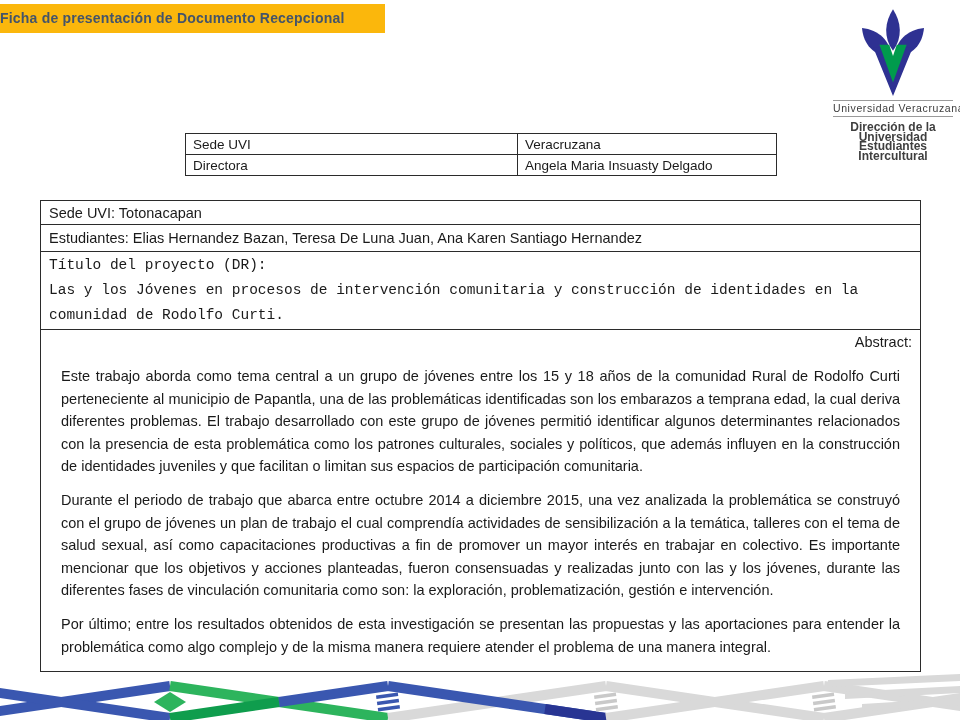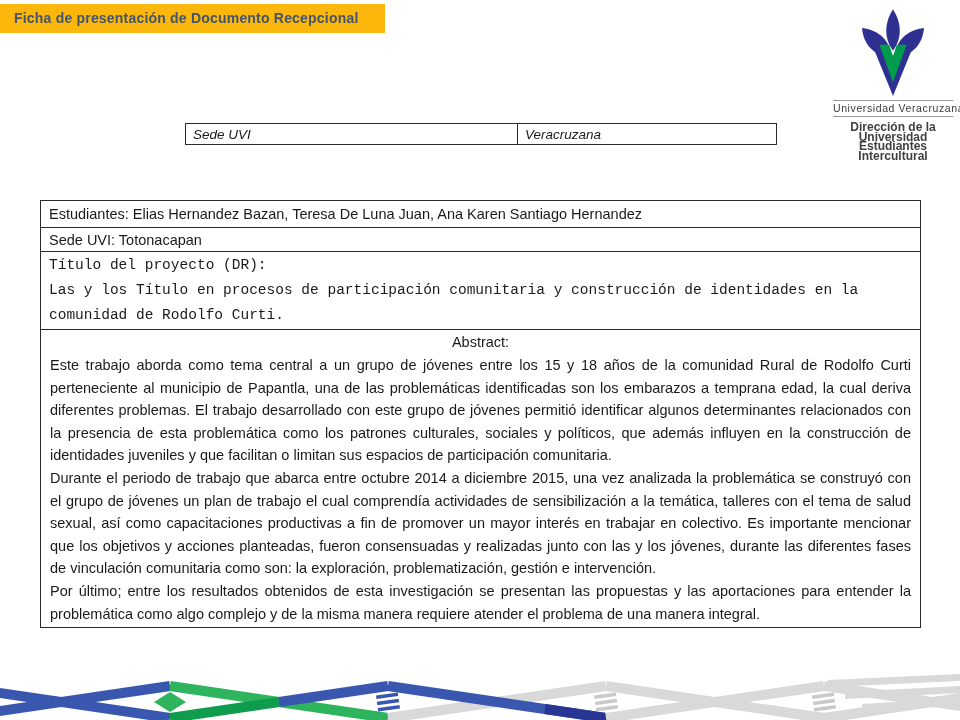--- a/index.html
+++ b/index.html
@@ -4,38 +4,38 @@
 <style>
   html,body { margin:0; padding:0; background:#fff; }
   body { width:960px; height:720px; font-family:"Liberation Sans", sans-serif; }
   .slide { position:relative; width:960px; height:720px; background:#ffffff; overflow:hidden; }
 
   
   .title-bar {
     position:absolute; left:0; top:4px; width:385px; height:29px;
     background:#FBB70C; color:#44546A;
     font-size:14px; font-weight:600; line-height:29px;
-    padding-left:14px; box-sizing:border-box; letter-spacing:0.2px;
+    box-sizing:border-box; letter-spacing:0.2px;
     white-space:nowrap;
   }
 
   
   .logo-block { position:absolute; left:833px; top:8px; width:120px; text-align:center; }
   .logo-fleur { display:block; margin:0 auto; }
   .logo-name {
     font-size:10.5px; color:#3c3c3c; letter-spacing:0.6px;
     border-top:1px solid #9a9a9a; border-bottom:1px solid #9a9a9a;
     padding:1px 0 2px 0; margin-top:2px; white-space:nowrap;
   }
   .logo-dept { font-size:12px; font-weight:bold; color:#3f3f3f; line-height:9.5px; margin-top:6px; }
 
   
   table.info-table {
-    position:absolute; left:185px; top:123px;
-    border-collapse:collapse; table-layout:fixed;font-style:italic;
+    position:absolute; left:185px; top:133px;
+    border-collapse:collapse; table-layout:fixed;
   }
   table.info-table td {
     border:1.5px solid #2b2b2b; height:20px;
     font-size:13.5px; color:#1a1a1a; padding:0 7px;
     white-space:nowrap; overflow:hidden;
   }
 
   
   table.main-table {
     position:absolute; left:40px; top:200px; width:881px;
@@ -46,21 +46,21 @@
     font-size:14.5px; color:#1a1a1a;
     padding:1px 8px; vertical-align:middle;
   }
   td.row-estudiantes { height:24px; }
   td.row-sede { height:21px; }
   td.row-titulo { height:50px; line-height:25px; vertical-align:top; padding-top:2px;font-family:Liberation Mono, monospace; }
   td.row-abstract {
     height:290px; vertical-align:top; text-align:justify;
     line-height:22.4px; padding-top:1px; overflow:hidden;
   }
-  td.row-abstract p { margin:1px; }
+  td.row-abstract p { margin:12px; }
 
   
   .footer-deco { position:absolute; left:0; bottom:0; width:960px; height:80px; }
 </style>
 </head>
 <body>
 
 <div class="slide">
 
   <div class="title-bar">
@@ -85,40 +85,44 @@
   <table class="info-table">
     <colgroup>
         <col style="width:332px">
         <col style="width:259px">
       </colgroup>
     <tbody>
       <tr>
         <td>Sede UVI</td>
         <td>Veracruzana</td>
       </tr>
+      <tr>
+        <td>Directora</td>
+        <td>Angela Maria Insuasty Delgado</td>
+      </tr>
     </tbody>
   </table>
 
   <table class="main-table">
     <tbody>
       <tr>
-        <td class="row-estudiantes">Estudiantes: Elias Hernandez Bazan, Teresa De Luna Juan, Ana Karen Santiago Hernandez</td>
+        <td class="row-sede">Sede UVI:  Totonacapan</td>
       </tr>
       <tr>
-        <td class="row-sede">Sede UVI:  Totonacapan</td>
+        <td class="row-estudiantes">Estudiantes: Elias Hernandez Bazan, Teresa De Luna Juan, Ana Karen Santiago Hernandez</td>
       </tr>
       <tr>
         <td class="row-titulo">
           <div>Título del proyecto (DR):</div>
-          <div>Las y los Título en procesos de participación comunitaria y construcción de identidades en la comunidad de Rodolfo Curti.</div>
+          <div>Las y los Jóvenes en procesos de intervención comunitaria y construcción de identidades en la comunidad de Rodolfo Curti.</div>
         </td>
       </tr>
       <tr>
         <td class="row-abstract">
-          <div style="text-align:center;">Abstract:</div>
+          <div style="text-align:right;">Abstract:</div>
           <p>Este trabajo aborda como tema central a un grupo de  jóvenes entre los 15 y 18 años de la comunidad Rural de Rodolfo Curti perteneciente al municipio de Papantla, una de las problemáticas identificadas son los embarazos a temprana edad, la cual deriva diferentes problemas. El trabajo desarrollado con este grupo de jóvenes permitió identificar algunos determinantes relacionados con la presencia de esta problemática como los patrones culturales, sociales y políticos, que además influyen en la construcción de  identidades juveniles y que facilitan o limitan sus espacios de participación comunitaria.</p>
           <p>Durante el periodo de trabajo que abarca entre octubre 2014 a diciembre 2015, una vez analizada la problemática se construyó con el grupo de jóvenes un plan de trabajo el cual comprendía actividades de sensibilización a la temática, talleres con el tema de salud sexual, así como  capacitaciones productivas a fin de promover un mayor interés en trabajar en colectivo. Es importante mencionar que los objetivos y acciones  planteadas, fueron consensuadas y  realizadas junto con las y los jóvenes, durante las diferentes fases de vinculación comunitaria como son: la exploración, problematización, gestión e intervención.</p>
           <p>Por último; entre los resultados obtenidos de esta investigación se presentan las propuestas y las aportaciones para entender la problemática como algo complejo y de la misma manera requiere atender el problema de una manera integral.</p>
         </td>
       </tr>
     </tbody>
   </table>
 
   <svg class="footer-deco" viewBox="0 0 960 80" preserveAspectRatio="none">
 

